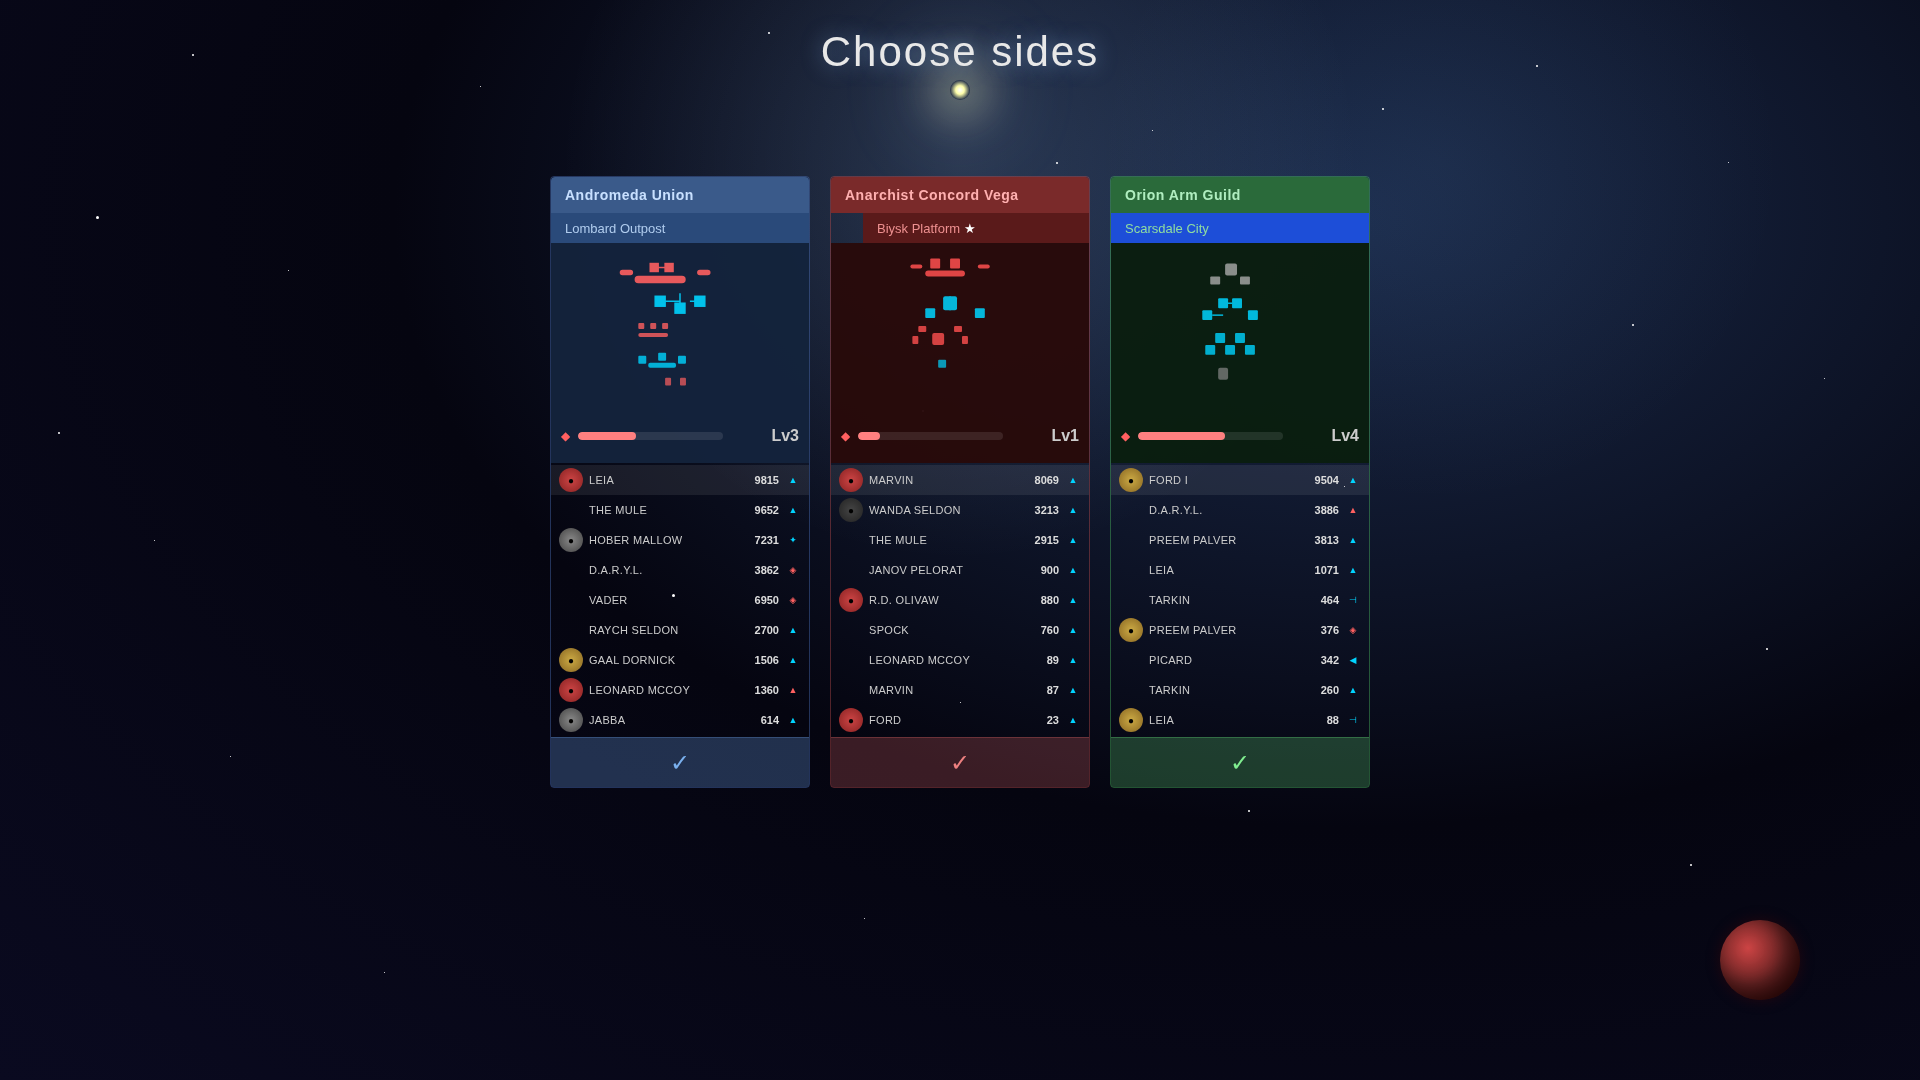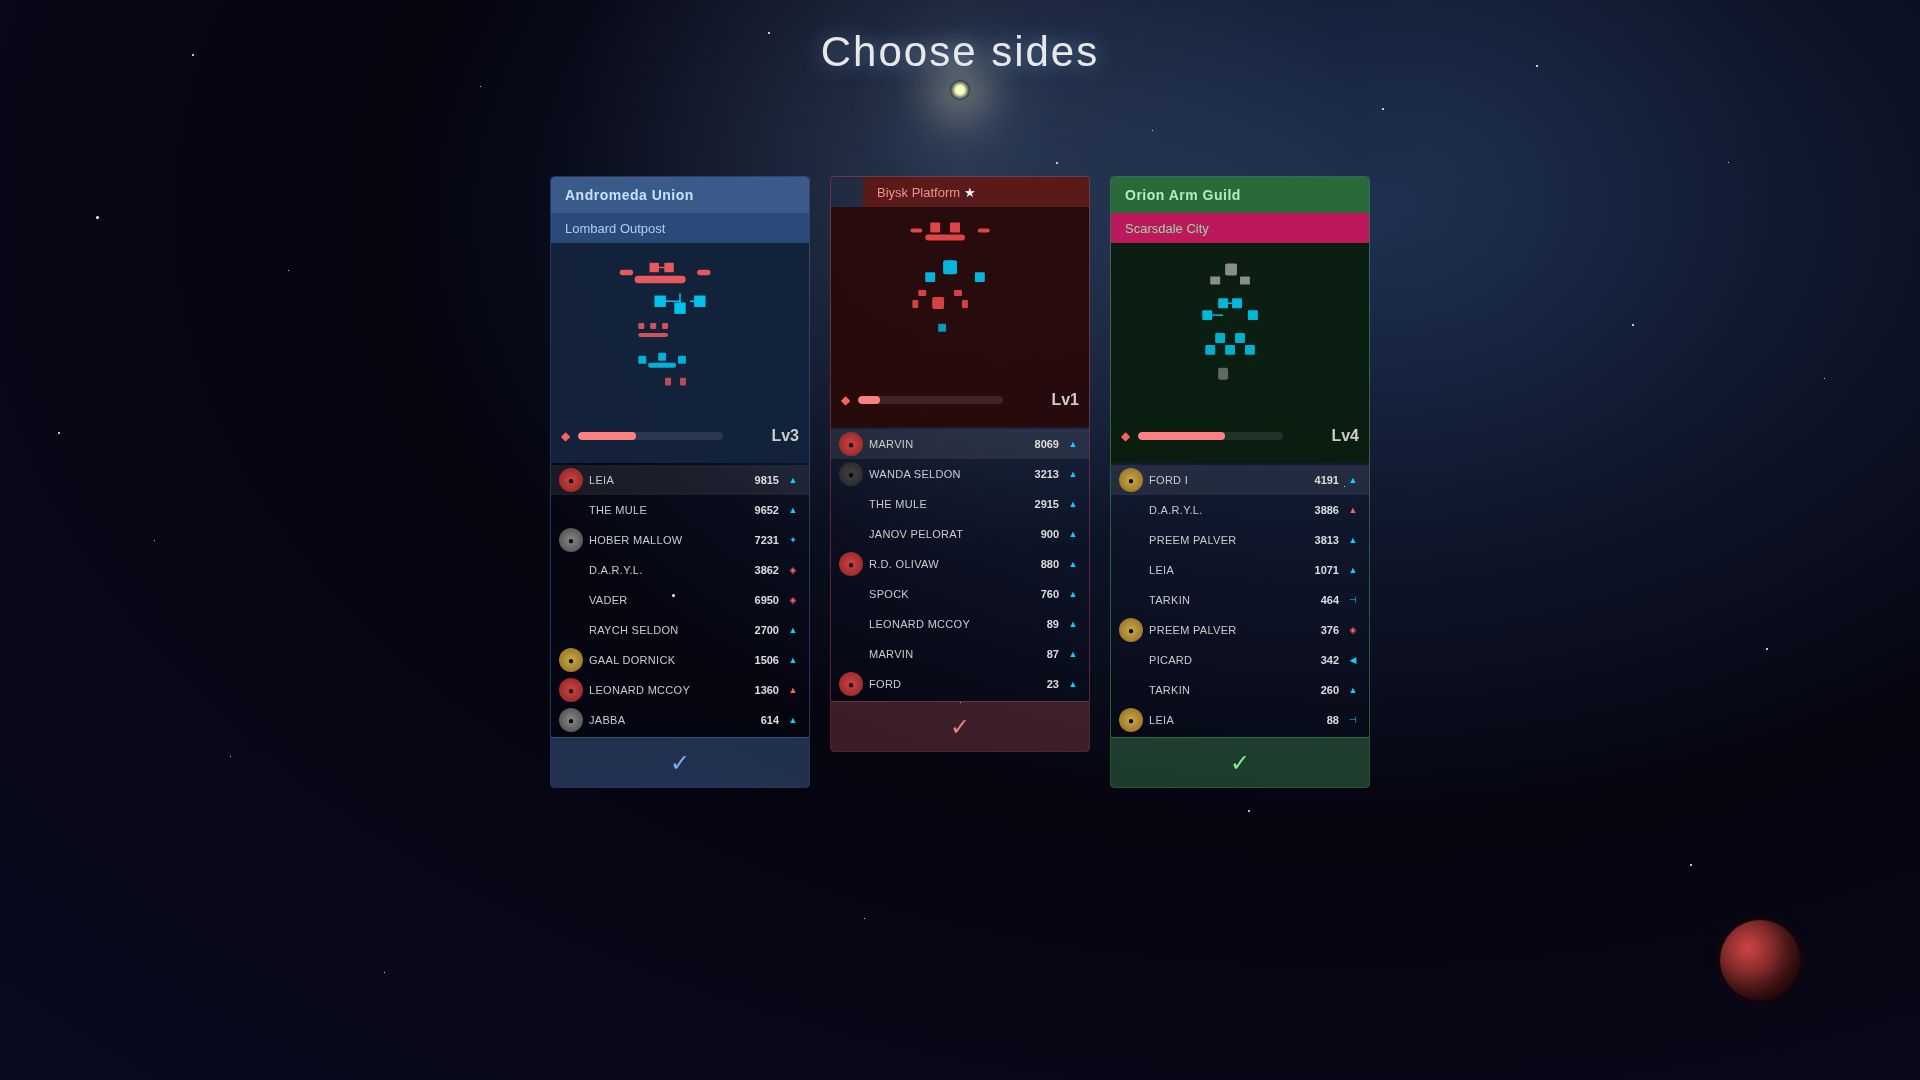--- a/index.html
+++ b/index.html
@@ -527,20 +527,23 @@
     </div>
 
       </div>
       <div class="card-select" style="background:rgba(100,150,220,0.3);">
         <span class="checkmark" style="color:#7ab0ee;">✓</span>
       </div>
     </div>
   </div>
       <div class="card card-anarchist">
     <div class="card-inner">
+      <div class="card-tab" style="background:#7a2a2a; color:#ffb0b0;">
+        Anarchist Concord Vega
+      </div>
       <div class="card-subtitle" style="background:#5a1a1a; color:#ee9090;">
         Biysk Platform
          <span style="color:#fff;margin-left:4px;">★</span>
       </div>
       <div class="card-body" style="background:rgba(40,10,10,0.97);">
         <div class="ship-display">
           <svg class="ships-svg" viewBox="0 0 260 170" xmlns="http://www.w3.org/2000/svg">
 
     <g fill="#ff5050" opacity="0.85">
       <rect x="100" y="10" width="10" height="10" rx="1"></rect>
@@ -665,21 +668,21 @@
       <div class="card-select" style="background:rgba(220,100,100,0.25);">
         <span class="checkmark" style="color:#ee8080;">✓</span>
       </div>
     </div>
   </div>
       <div class="card card-orion">
     <div class="card-inner">
       <div class="card-tab" style="background:#2a6a3a; color:#b0eec0;">
         Orion Arm Guild
       </div>
-      <div class="card-subtitle" style="background:#be185d; color:#90dda0;">
+      <div class="card-subtitle" style="background:#1d4ed8; color:#90dda0;">
         Scarsdale City
         
       </div>
       <div class="card-body" style="background:rgba(10,30,15,0.97);">
         <div class="ship-display">
           <svg class="ships-svg" viewBox="0 0 260 170" xmlns="http://www.w3.org/2000/svg">
 
     <g fill="#aaa" opacity="0.8">
       <rect x="115" y="15" width="12" height="12" rx="2"></rect>
       <rect x="100" y="28" width="10" height="8" rx="1"></rect>
@@ -716,21 +719,21 @@
           <span class="level-text">Lv4</span>
         </div>
       </div>
       <div class="player-list">
 
     <div class="player-row highlight-row">
       <div class="avatar av-gold">
         ●
       </div>
       <span class="player-name">FORD I</span>
-      <span class="player-score">4191</span>
+      <span class="player-score">9504</span>
       <div class="player-icon blue">▲</div>
     </div>
 
     <div class="player-row ">
       <div class="avatar av-empty">
         
       </div>
       <span class="player-name">D.A.R.Y.L.</span>
       <span class="player-score">3886</span>
       <div class="player-icon red">▲</div>

